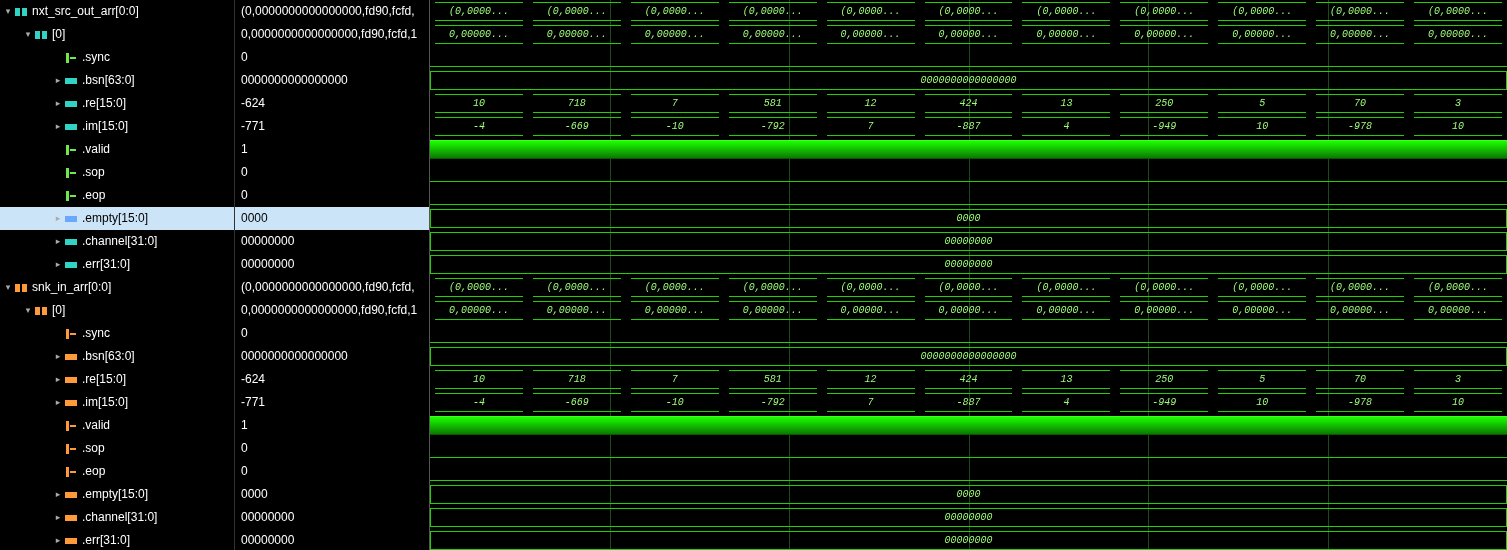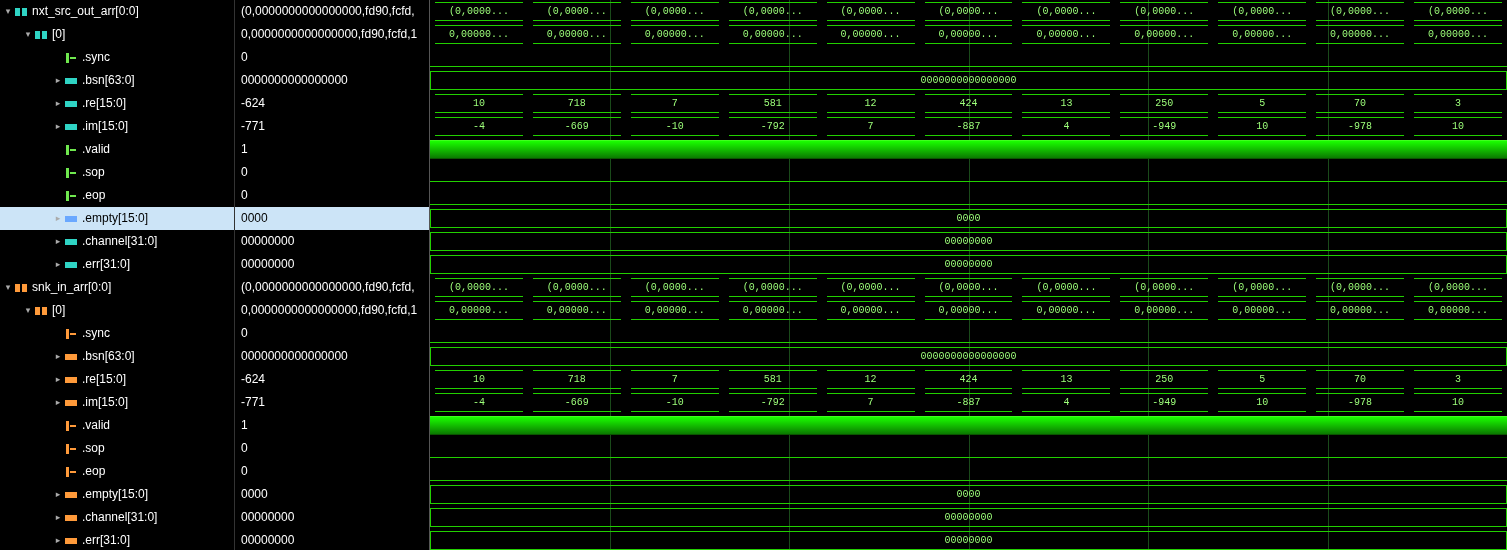--- a/index.html
+++ b/index.html
@@ -61,20 +61,21 @@
     vertical-align: middle;
     position: relative;
   }
   .ico svg { width: 14px; height: 14px; display: block; }
   .lbl { vertical-align: middle; }
 
   
   .wave-inner {
     position: absolute;
     inset: 0;
+    font-style: italic;
   }
   .wave-row {
     position: absolute;
     left: 0; right: 0;
     height: 23px;
   }
   .bus-span {
     position: absolute;
     top: 2px;
     height: 19px;

